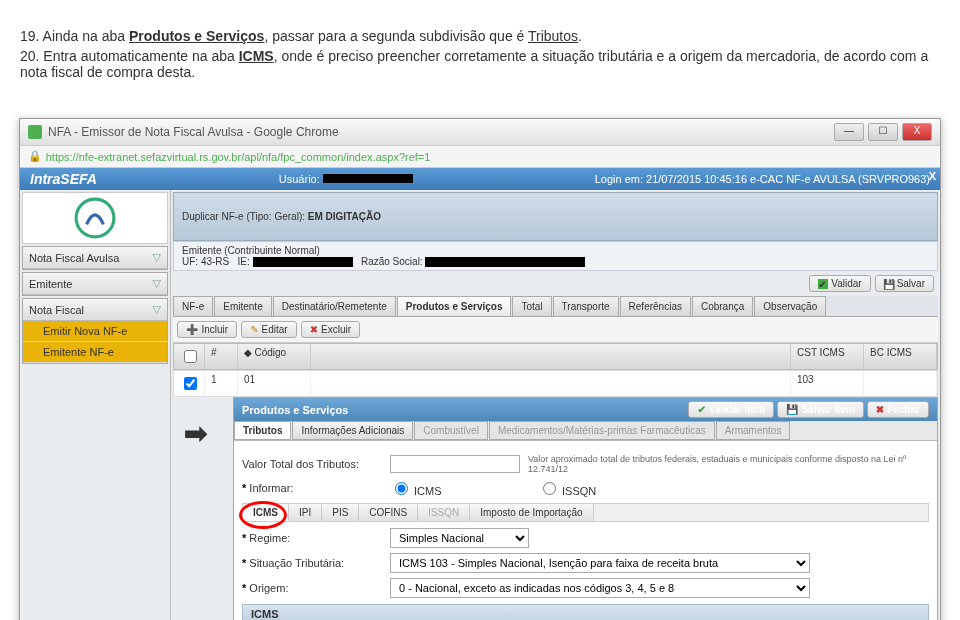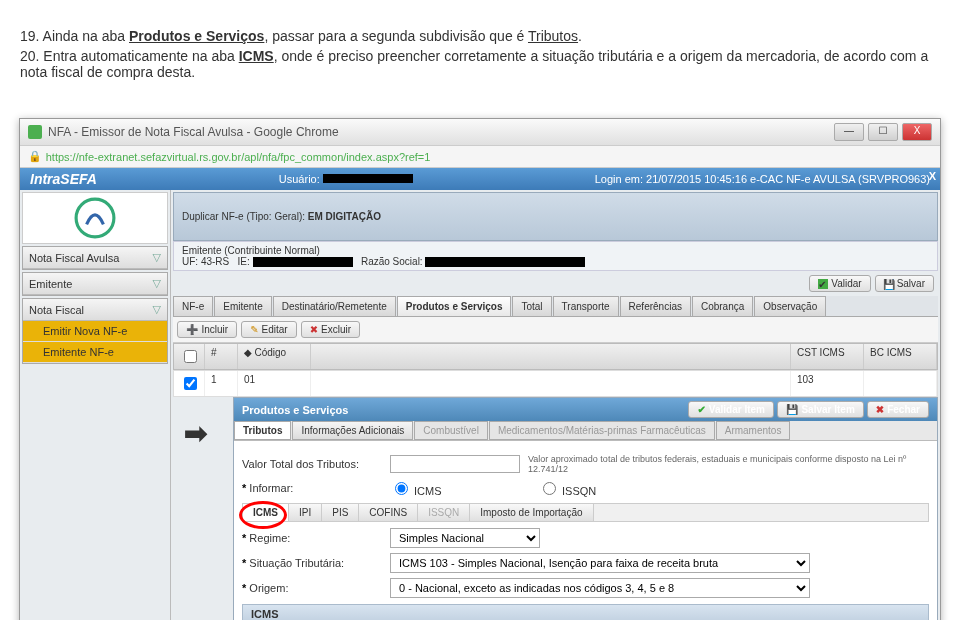--- a/index.html
+++ b/index.html
@@ -235,21 +235,21 @@
             <div class="t2 active">ICMS</div>
             <div class="t2">IPI</div>
             <div class="t2">PIS</div>
             <div class="t2">COFINS</div>
             <div class="t2 disabled">ISSQN</div>
             <div class="t2">Imposto de Importação</div>
           </div>
 
           <div class="frow">
             <label class="req">Regime:</label>
-            <select style="width:150px"><option>Simples Nacional</option></select>
+            <select style="width:139px"><option>Simples Nacional</option></select>
           </div>
           <div class="frow">
             <label class="req">Situação Tributária:</label>
             <select style="width:420px"><option>ICMS 103 - Simples Nacional, Isenção para faixa de receita bruta</option></select>
           </div>
           <div class="frow">
             <label class="req">Origem:</label>
             <select style="width:420px"><option>0 - Nacional, exceto as indicadas nos códigos 3, 4, 5 e 8</option></select>
           </div>
 

